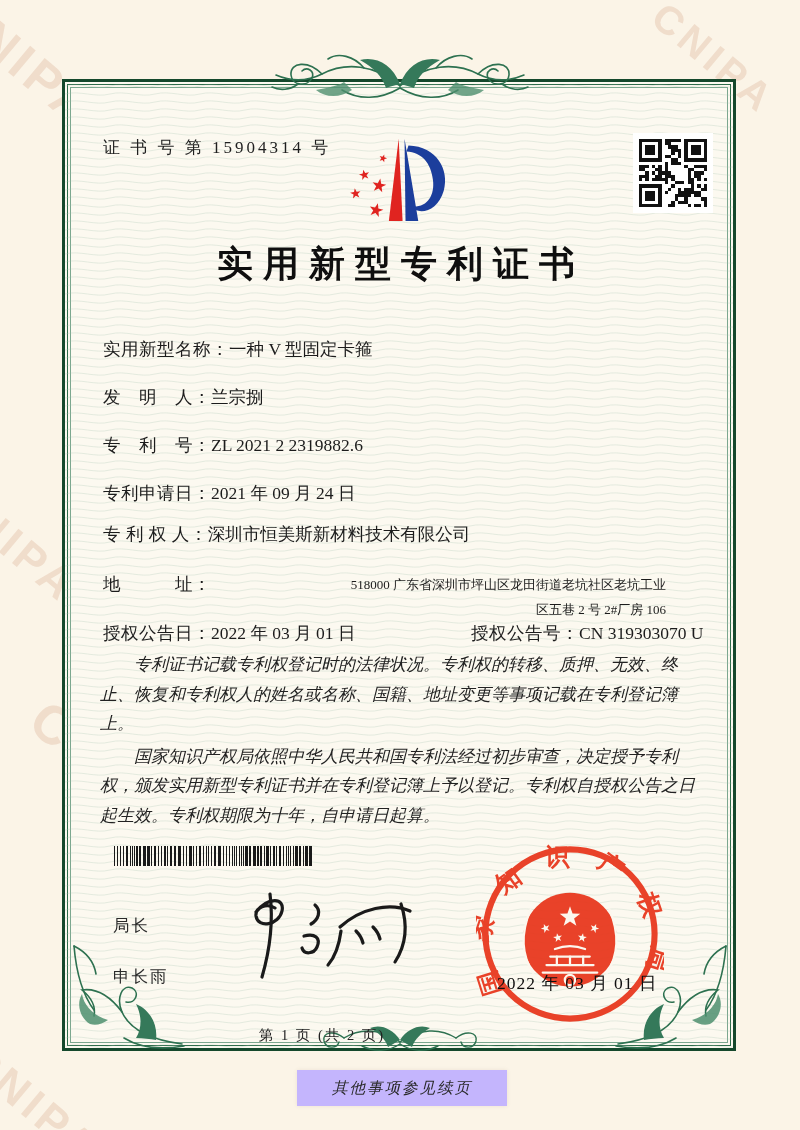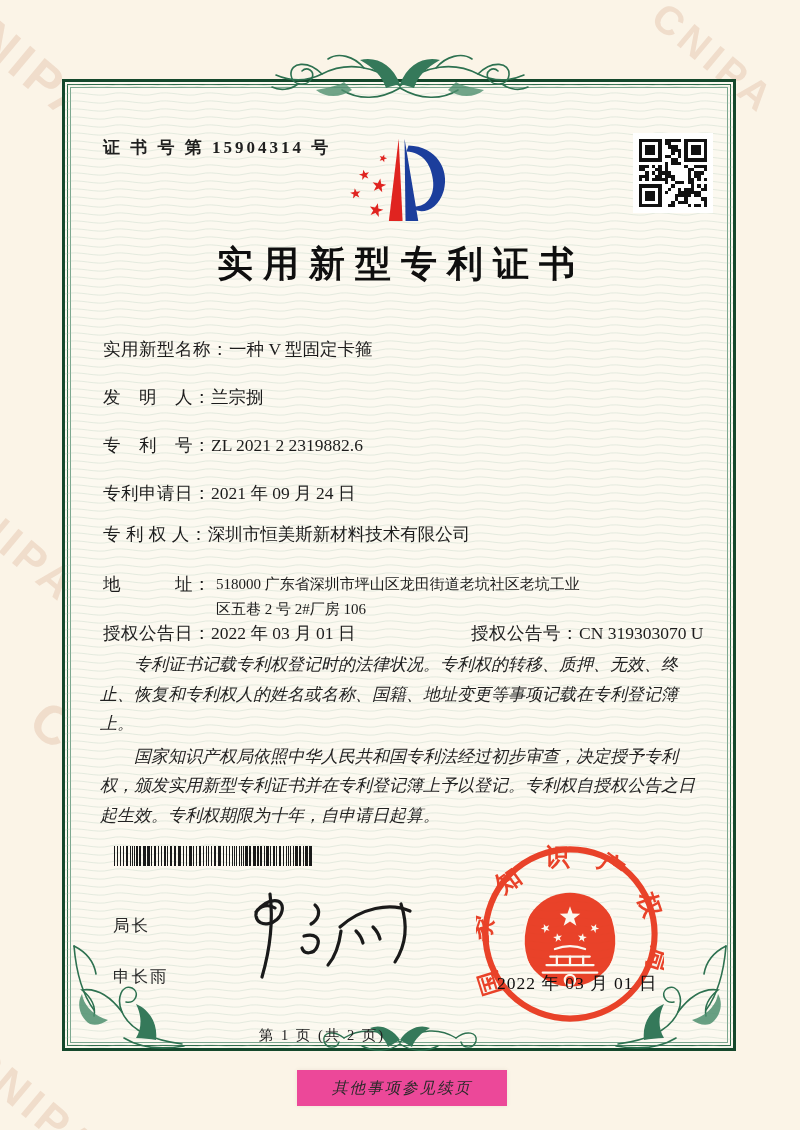--- a/index.html
+++ b/index.html
@@ -15,52 +15,52 @@
   
   .frame { position:absolute; left:62px; top:79px; width:674px; height:972px;
            border:3px solid #15482c; background:#fcf9f0; }
   .frame-mid { position:absolute; inset:2px; border:1px solid #2e6c4a; }
   .frame-in  { position:absolute; inset:2px; border:1px solid #7ba78f; }
   .waves { position:absolute; inset:0; width:100%; height:100%; opacity:.33; }
 
   .orn { position:absolute; pointer-events:none; }
 
   
-  .cert-no { position:absolute; left:103px; top:136px; font-size:17px; letter-spacing:3px; color:#1f1f1f;font-weight:bold; }
+  .cert-no { position:absolute; left:103px; top:136px; font-size:17px; letter-spacing:3px; color:#1f1f1f; }
   .logo { position:absolute; left:333px; top:118px; width:147px; height:112px; }
   .qr-box { position:absolute; left:633px; top:133px; width:80px; height:80px; background:#fff; }
   .qr-box svg { position:absolute; left:6px; top:6px; width:68px; height:68px; }
   .title { position:absolute; left:0; top:240px; width:800px; text-align:center;
            font-size:36px; font-weight:700; letter-spacing:10px; padding-left:2px; color:#0f0f0f; }
 
   
   .frow { position:absolute; left:103px; font-size:17.5px; color:#1c1c1c; white-space:nowrap; }
   .frow .lab { letter-spacing:.5px; }
-  .addr-val { position:absolute; left:216px; top:572px; width:450px; font-size:15px;
-              line-height:25px; color:#1c1c1c; }
+  .addr-val { position:absolute; left:216px; top:572px; width:450px; font-size:13px;
+              line-height:25px; color:#1c1c1c;text-align:right; }
   .pair2 { position:absolute; left:368px; top:0; }
 
   
   .paras { position:absolute; left:100px; top:650px; width:602px; font-size:17px;
            line-height:29.5px; color:#222; font-style:italic; }
   .paras p { text-indent:2em; margin:0; }
   .paras p + p { margin-top:3px; }
 
   
   .barcode { position:absolute; left:114px; top:846px; width:205px; height:20px; }
   .seal { position:absolute; left:476px; top:840px; width:188px; height:188px; opacity:.95; }
   .seal-date { position:absolute; left:497px; top:971px; font-size:17.5px; letter-spacing:1px;
                color:#101010; white-space:nowrap; }
   .signer { position:absolute; left:113px; top:915px; font:16.5px "Liberation Sans","DejaVu Sans",sans-serif;
             color:#2a2a2a; letter-spacing:2px; }
   .signer .nm { margin-top:29px; }
   .sig { position:absolute; left:222px; top:884px; width:210px; height:100px; }
   .page-info { position:absolute; left:0; top:1026px; width:644px; text-align:center;
                font-size:14.5px; letter-spacing:2px; color:#222; }
-  .note-box { position:absolute; left:297px; top:1070px; width:210px; height:36px; background:#ec4899;
+  .note-box { position:absolute; left:297px; top:1070px; width:210px; height:36px; background:#c4b5fd;
               box-shadow:0 0 4px rgba(120,100,70,.12); display:flex; align-items:center; justify-content:center; }
   .note-box span { font-size:15.5px; font-style:italic; letter-spacing:2px; color:#2a2a2a; }
 </style>
 </head>
 <body>
 
 <div class="page">
 
   <svg width="0" height="0" style="position:absolute">
     <defs>

